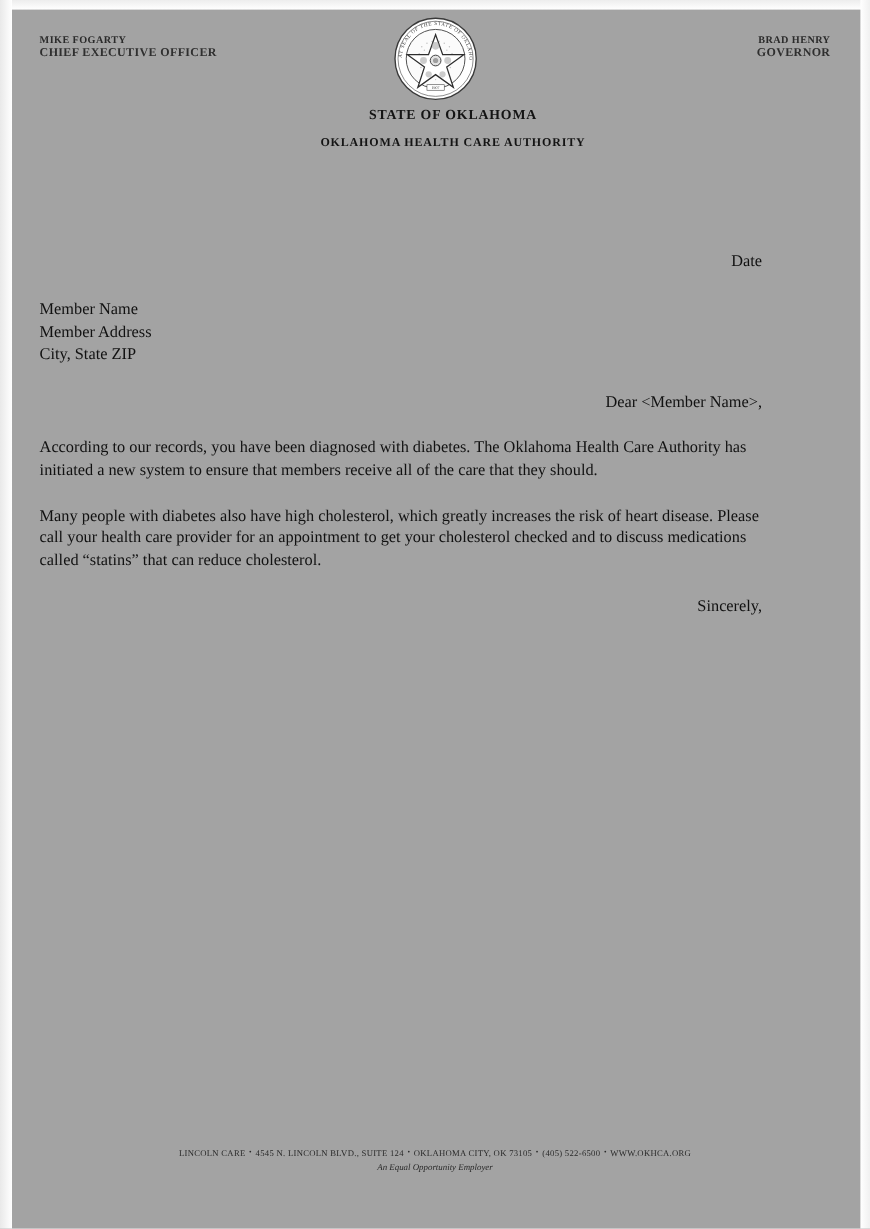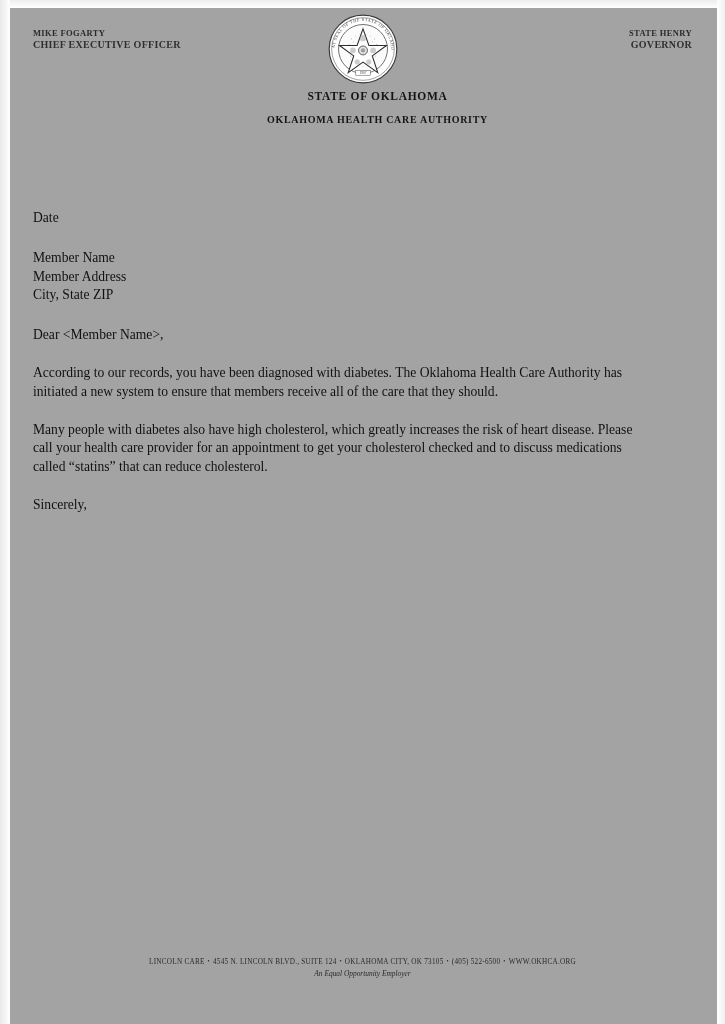--- a/index.html
+++ b/index.html
@@ -114,21 +114,21 @@
   
   .letter-body {
     position: absolute;
     left: 33px;
     top: 209px;
     width: 602px;
     font-size: 13.6px;
     line-height: 18.3px;
     color: #111111;
   }
-  .blk { margin: 0; }
+  .blk { margin: 0; text-align: right; }
   .gap-date   { height: 22px; }
   .gap-addr   { height: 22px; }
   .gap-sal    { height: 20px; }
   .gap-para   { height: 20px; }
   .gap-close  { height: 20px; }
   .addr-line  { white-space: nowrap; }
   .para {
     text-align: left;
     margin: 0;
   }
@@ -171,21 +171,21 @@
   <div class="scan-edge-right"></div>
 
   <div class="letterhead">
 
     <div class="lh-left">
       <div class="lh-name">MIKE FOGARTY</div>
       <div class="lh-title">CHIEF EXECUTIVE OFFICER</div>
     </div>
 
     <div class="lh-right">
-      <div class="lh-name">STATE HENRY</div>
+      <div class="lh-name">BRAD HENRY</div>
       <div class="lh-title">GOVERNOR</div>
     </div>
 
     <div class="seal-wrap">
       <svg width="72" height="72" viewBox="0 0 100 100" aria-hidden="true">
         <defs>
           <path id="ringPathTop" d="M 50,50 m -39,0 a 39,39 0 1,1 78,0" fill="none"></path>
           <path id="ringPathBot" d="M 50,50 m -33,0 a 33,33 0 1,0 66,0" fill="none"></path>
         </defs>
 

